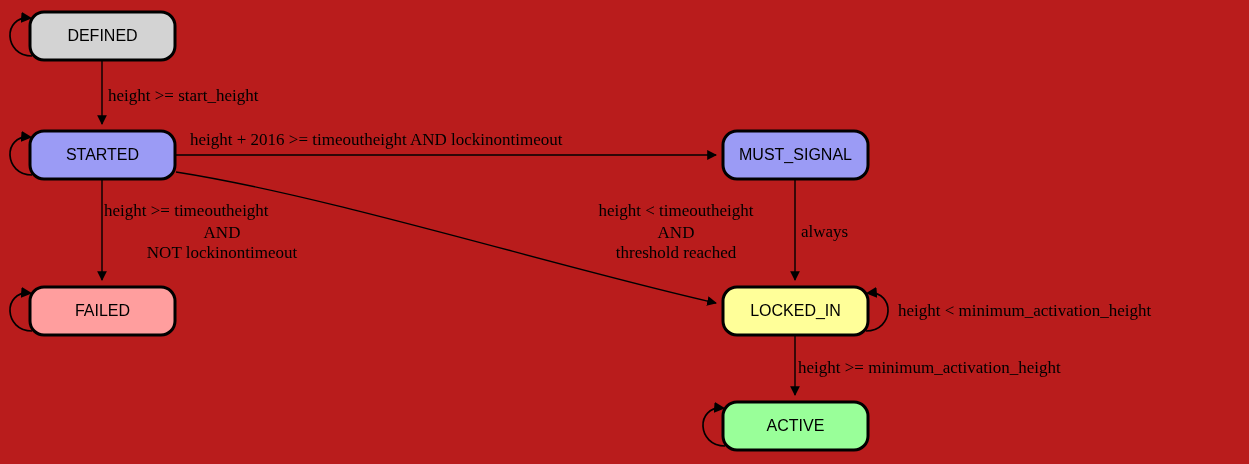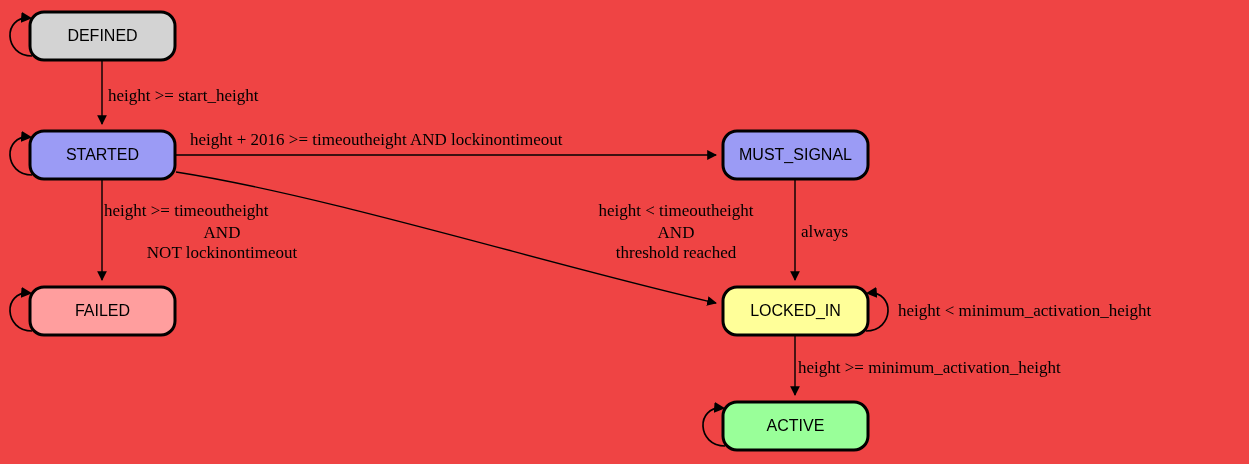--- a/index.html
+++ b/index.html
@@ -4,21 +4,21 @@
 <style>
   html, body {
     margin: 0;
     padding: 0;
     background: #ffffff;
   }
   #diagram-root {
     position: relative;
     width: 1249px;
     height: 464px;
-    background: #ef4444;
+    background: #b91c1c;
     font-family: "Liberation Sans", sans-serif;
     overflow: hidden;
   }
   svg#fsm-svg {
     display: block;
     width: 1249px;
     height: 464px;
   }
   .state-label {
     font-family: "Liberation Sans", sans-serif;

